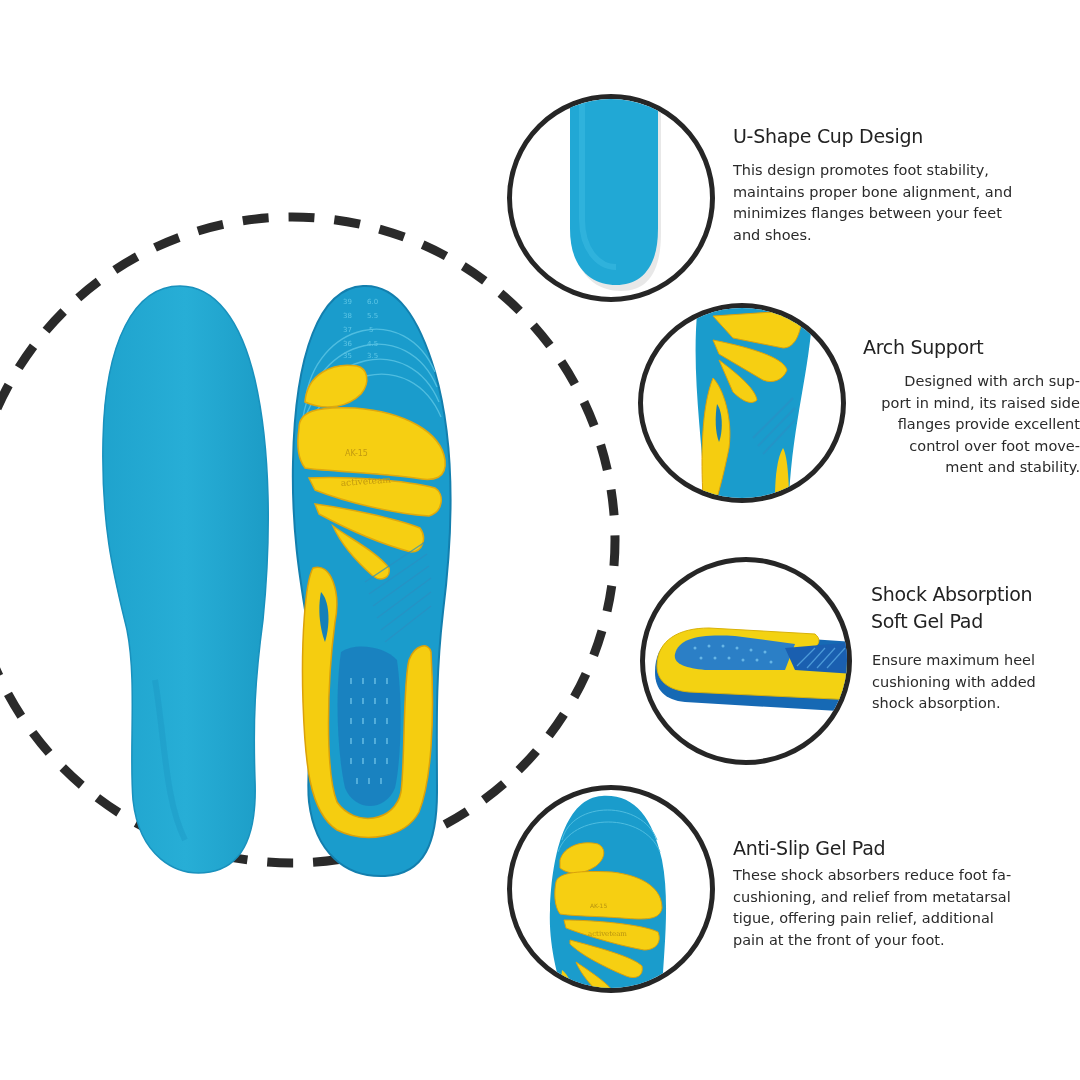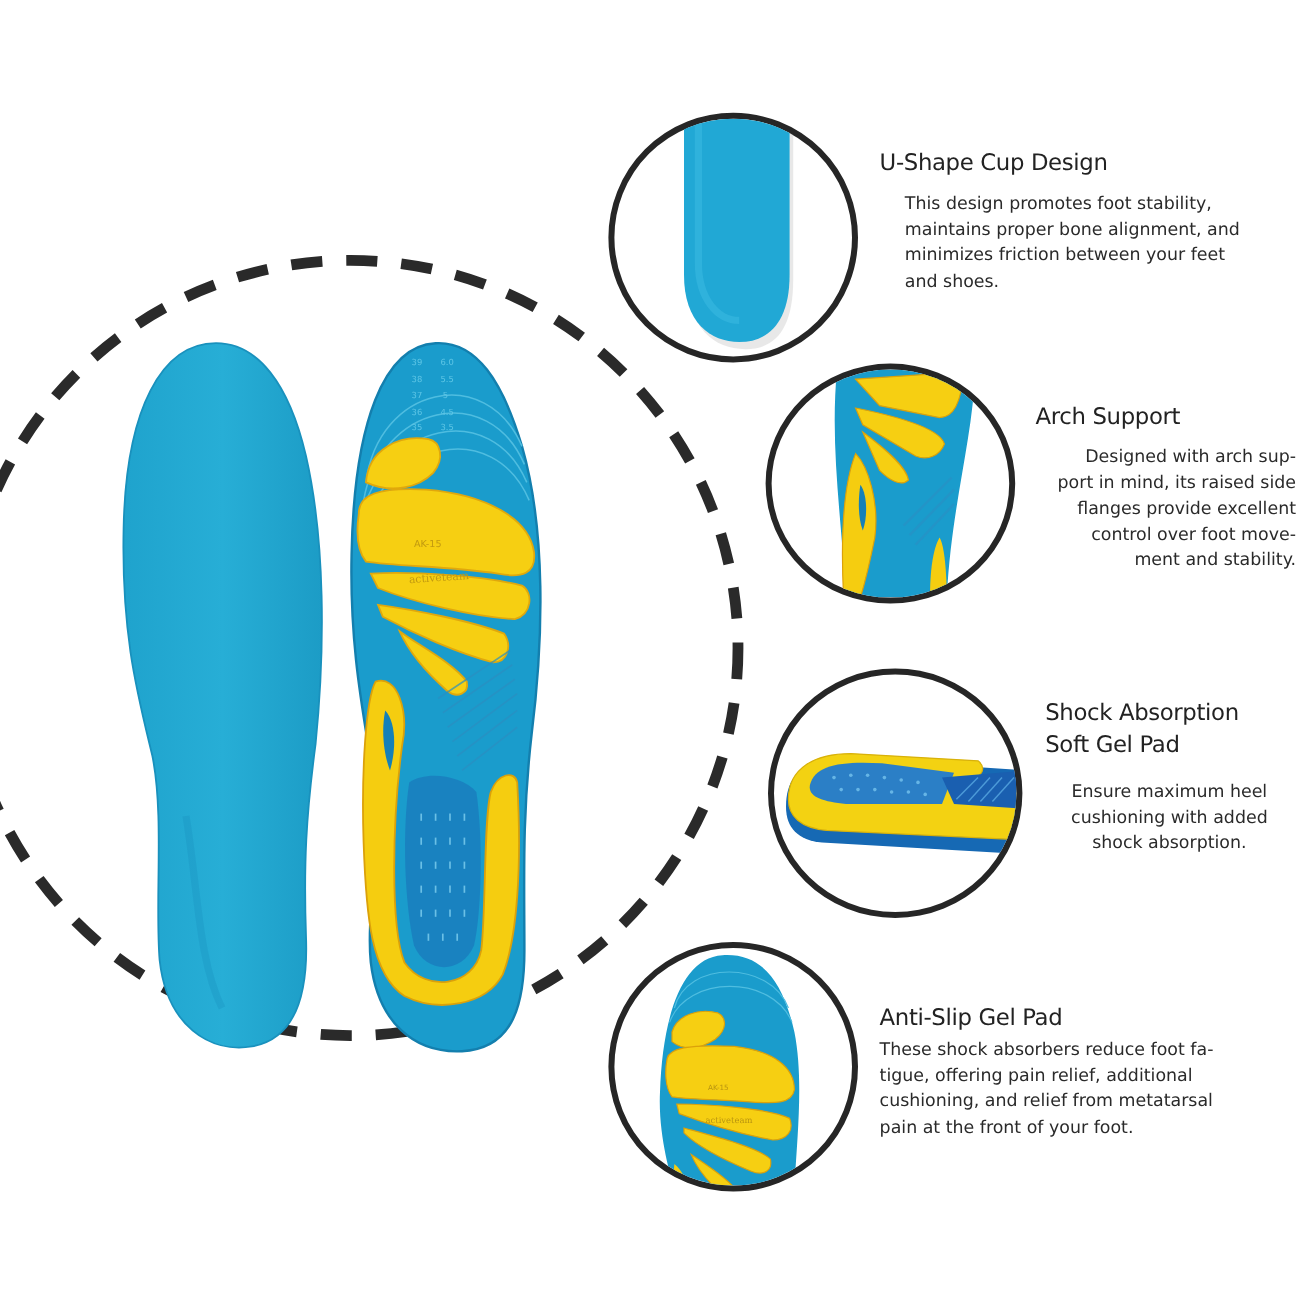--- a/index.html
+++ b/index.html
@@ -103,24 +103,24 @@
 </svg>
 
 <div class="lens" style="left:507px;top:94px;width:208px;height:208px;">
   <svg width="198" height="198" viewBox="0 0 198 198">
     <path d="M58 -10 L58 130 C58 170 80 188 106 188 C132 188 146 170 146 130 L146 -10 Z" fill="#d9d9d9" opacity="0.6" transform="translate(3,4)"></path>
     <path d="M58 -10 L58 130 C58 170 80 186 104 186 C128 186 146 170 146 130 L146 -10 Z" fill="#21a8d5"></path>
     <path d="M70 0 L70 120 C70 150 86 168 104 168" fill="none" stroke="#3dbbe3" stroke-width="6" opacity="0.5"></path>
   </svg>
 </div>
 <div class="feature-title" style="left:733px;top:123px;">U-Shape Cup Design</div>
-<div class="feature-desc" style="left:733px;top:160px;width:320px;margin-left:21px;">
+<div class="feature-desc" style="left:733px;top:160px;width:320px;">
   <div>This design promotes foot stability,</div>
   <div>maintains proper bone alignment, and</div>
-  <div>minimizes friction between your feet</div>
+  <div>minimizes flanges between your feet</div>
   <div>and shoes.</div>
 </div>
 
 <div class="lens" style="left:638px;top:303px;width:208px;height:200px;">
   <svg width="198" height="190" viewBox="0 0 198 190">
     <path d="M55 -5 L170 -5 C168 60 150 110 146 190 L62 190 C58 120 48 60 55 -5 Z" fill="#1a9ccc"></path>
     <path d="M70 8 L160 2 C158 30 150 40 140 40 L90 30 Z" fill="#f6cf12" stroke="#dba10a"></path>
     <path d="M70 32 C100 38 140 48 144 62 C140 72 130 76 120 72 L76 46 Z" fill="#f6cf12" stroke="#dba10a"></path>
     <path d="M76 52 C92 64 112 80 114 92 C108 98 98 92 90 84 Z" fill="#f6cf12" stroke="#dba10a"></path>
     <path d="M70 70 C80 80 90 110 86 140 C80 170 74 190 74 190 L60 190 C58 150 58 100 70 70 Z" fill="#f5cd10" stroke="#dba10a"></path>
@@ -167,21 +167,21 @@
         <line x1="162" y1="106" x2="180" y2="86"></line>
         <line x1="172" y1="106" x2="190" y2="86"></line>
         <line x1="182" y1="106" x2="200" y2="86"></line>
       </g>
   </svg>
 </div>
 <div class="feature-title" style="left:871px;top:581px;line-height:27px;">
   <div>Shock Absorption</div>
   <div>Soft Gel Pad</div>
 </div>
-<div class="feature-desc" style="left:872px;top:650px;width:205px;text-align:center;">
+<div class="feature-desc" style="left:872px;top:650px;width:205px;">
   <div>Ensure maximum heel</div>
   <div>cushioning with added</div>
   <div>shock absorption.</div>
 </div>
 
 <div class="lens" style="left:507px;top:785px;width:208px;height:208px;">
   <svg width="198" height="198" viewBox="0 0 198 198">
     <path d="M90 6 C55 8 40 60 38 120 C36 160 50 200 50 200 L150 200 C152 160 158 110 150 70 C140 26 122 4 90 6 Z" fill="#1a9ccc"></path>
     <g fill="none" stroke="#4fbde0" stroke-width="1">
         <path d="M50 50 C60 10 130 10 145 50"></path>
@@ -193,16 +193,16 @@
     <path d="M52 130 C80 130 130 134 146 142 C150 152 144 160 132 160 C100 154 70 144 54 138 Z" fill="#f6cf12" stroke="#dba10a"></path>
     <text x="76" y="146" font-family="DejaVu Serif, serif" font-size="7" fill="#b89410">activeteam</text>
     <path d="M58 150 C80 156 120 166 130 176 C132 186 124 190 114 186 C90 176 68 164 58 154 Z" fill="#f6cf12" stroke="#dba10a"></path>
     <path d="M64 172 C76 180 94 192 100 200 L84 200 C76 192 68 182 64 172 Z" fill="#f6cf12" stroke="#dba10a"></path>
     <path d="M50 180 C58 186 62 200 62 200 L48 200 Z" fill="#f5cd10"></path>
   </svg>
 </div>
 <div class="feature-title" style="left:733px;top:835px;">Anti-Slip Gel Pad</div>
 <div class="feature-desc" style="left:733px;top:865px;width:330px;">
   <div>These shock absorbers reduce foot fa-</div>
+  <div>cushioning, and relief from metatarsal</div>
   <div>tigue, offering pain relief, additional</div>
-  <div>cushioning, and relief from metatarsal</div>
   <div>pain at the front of your foot.</div>
 </div>
 
 </body></html>

